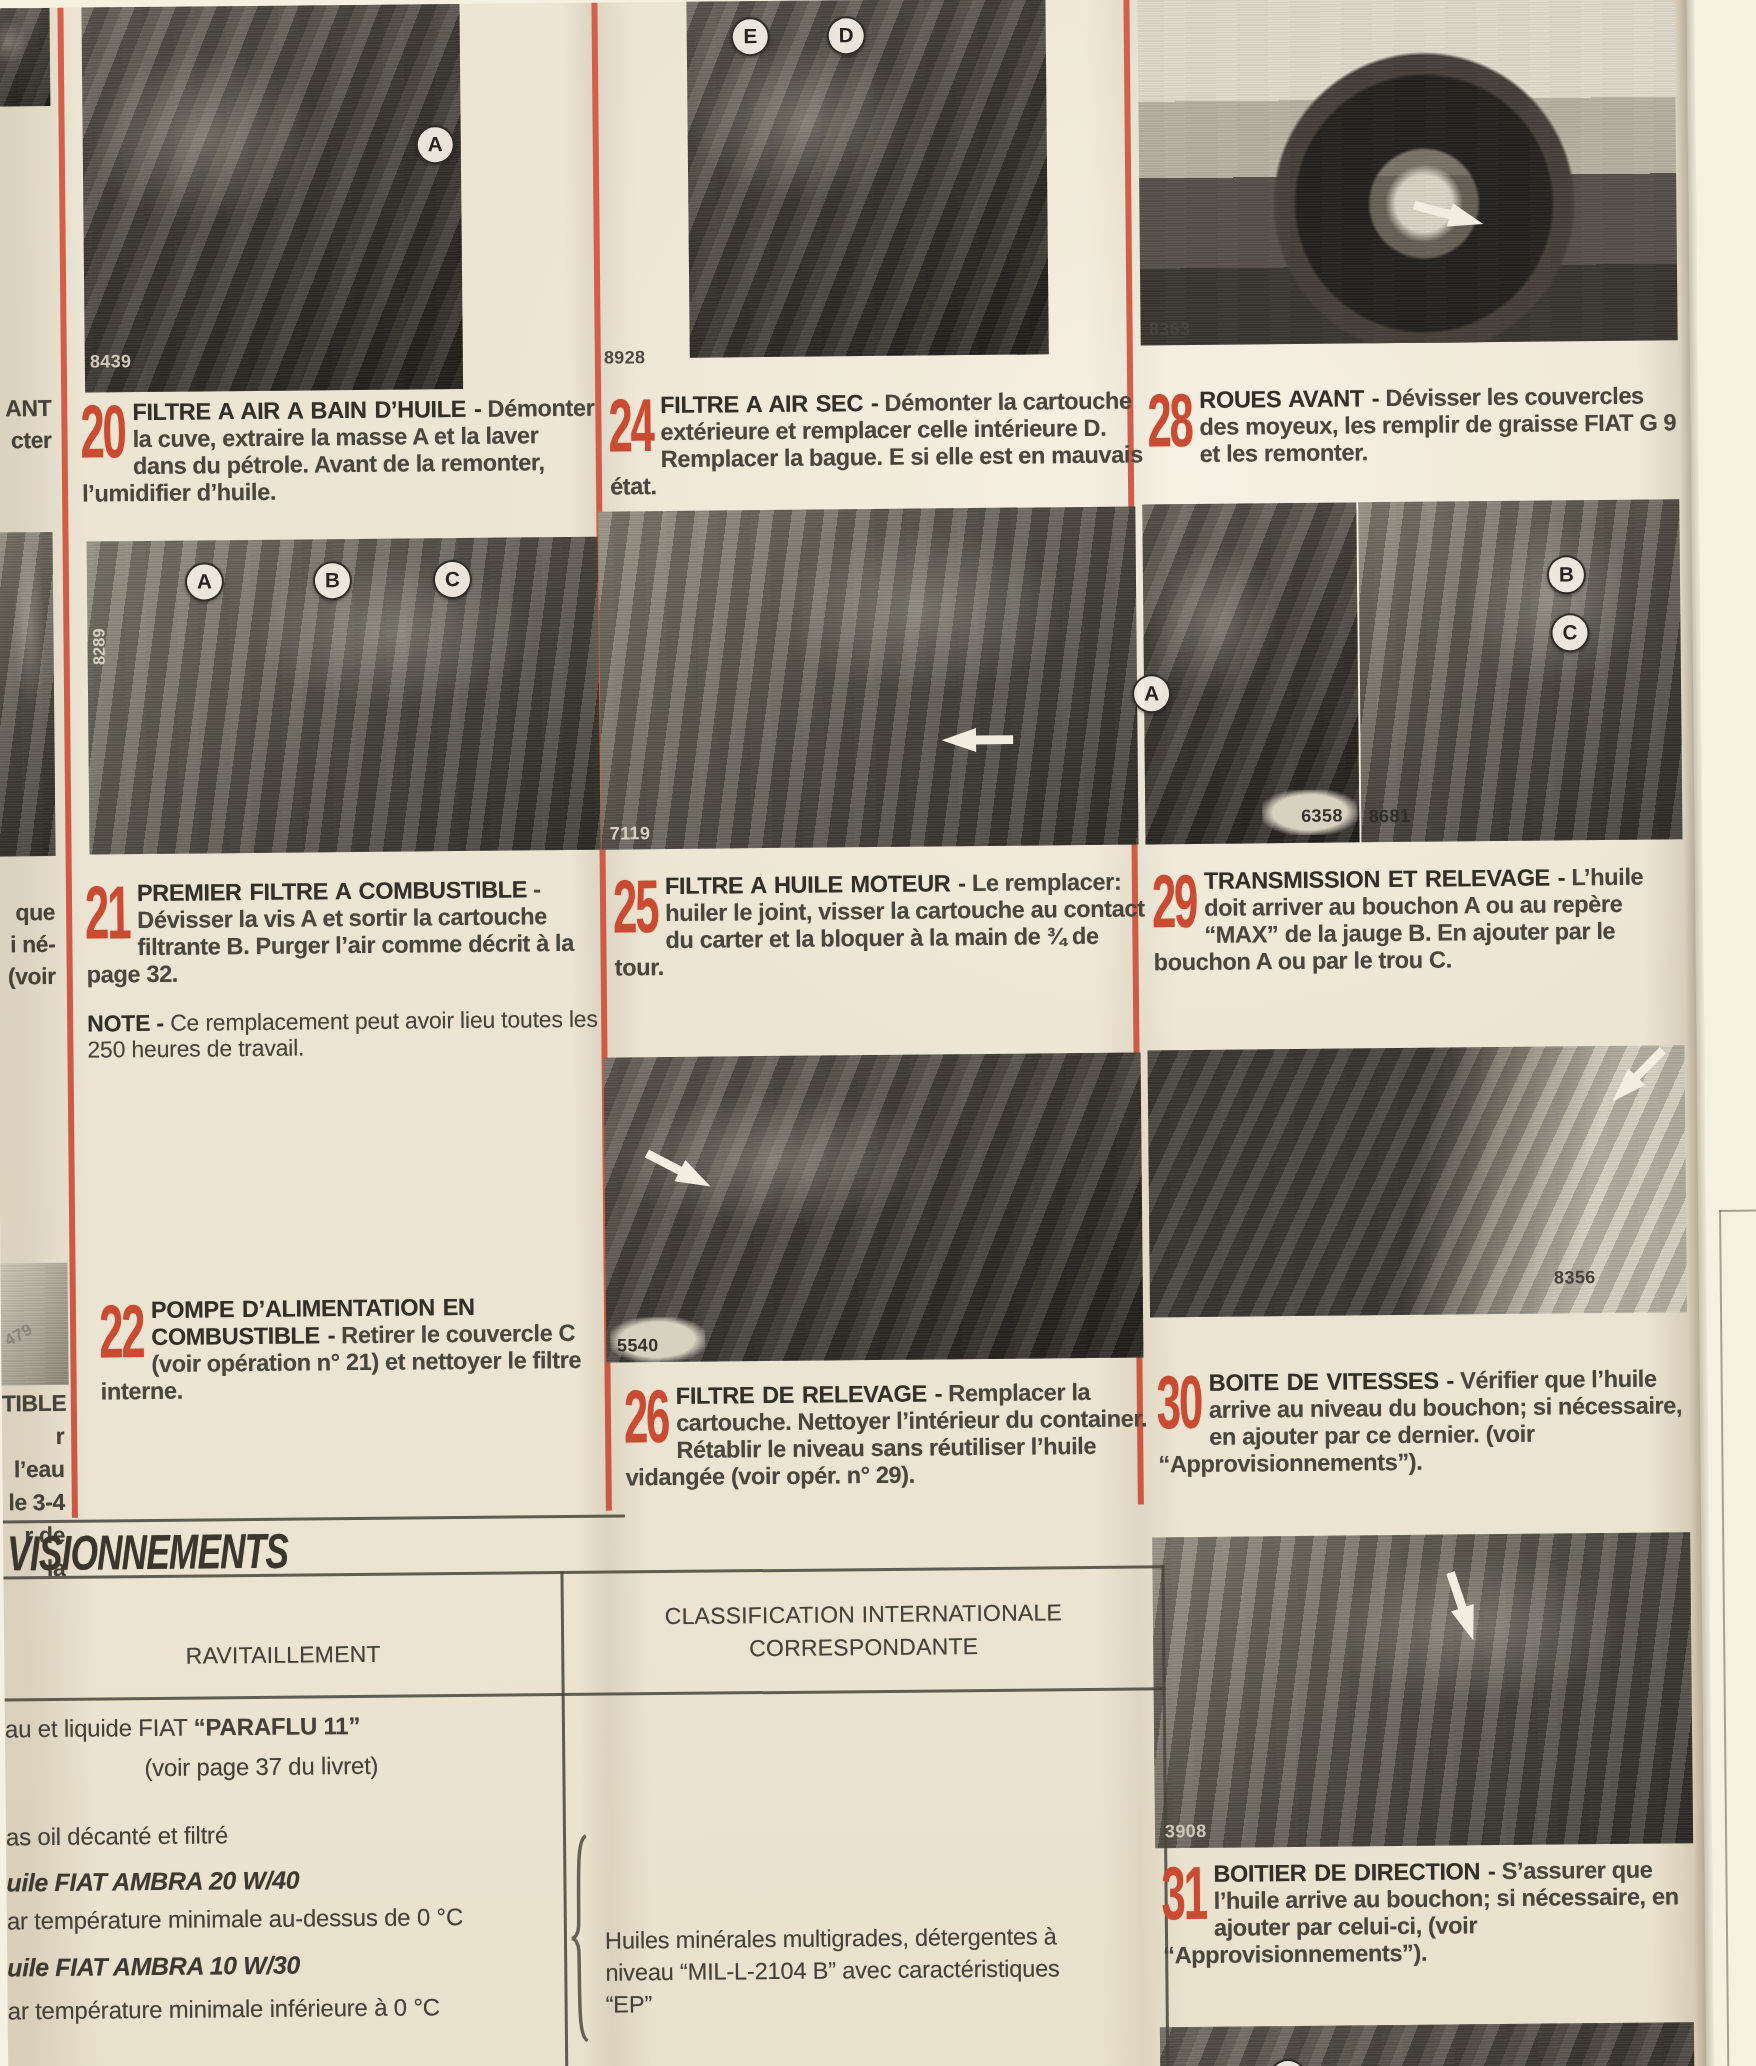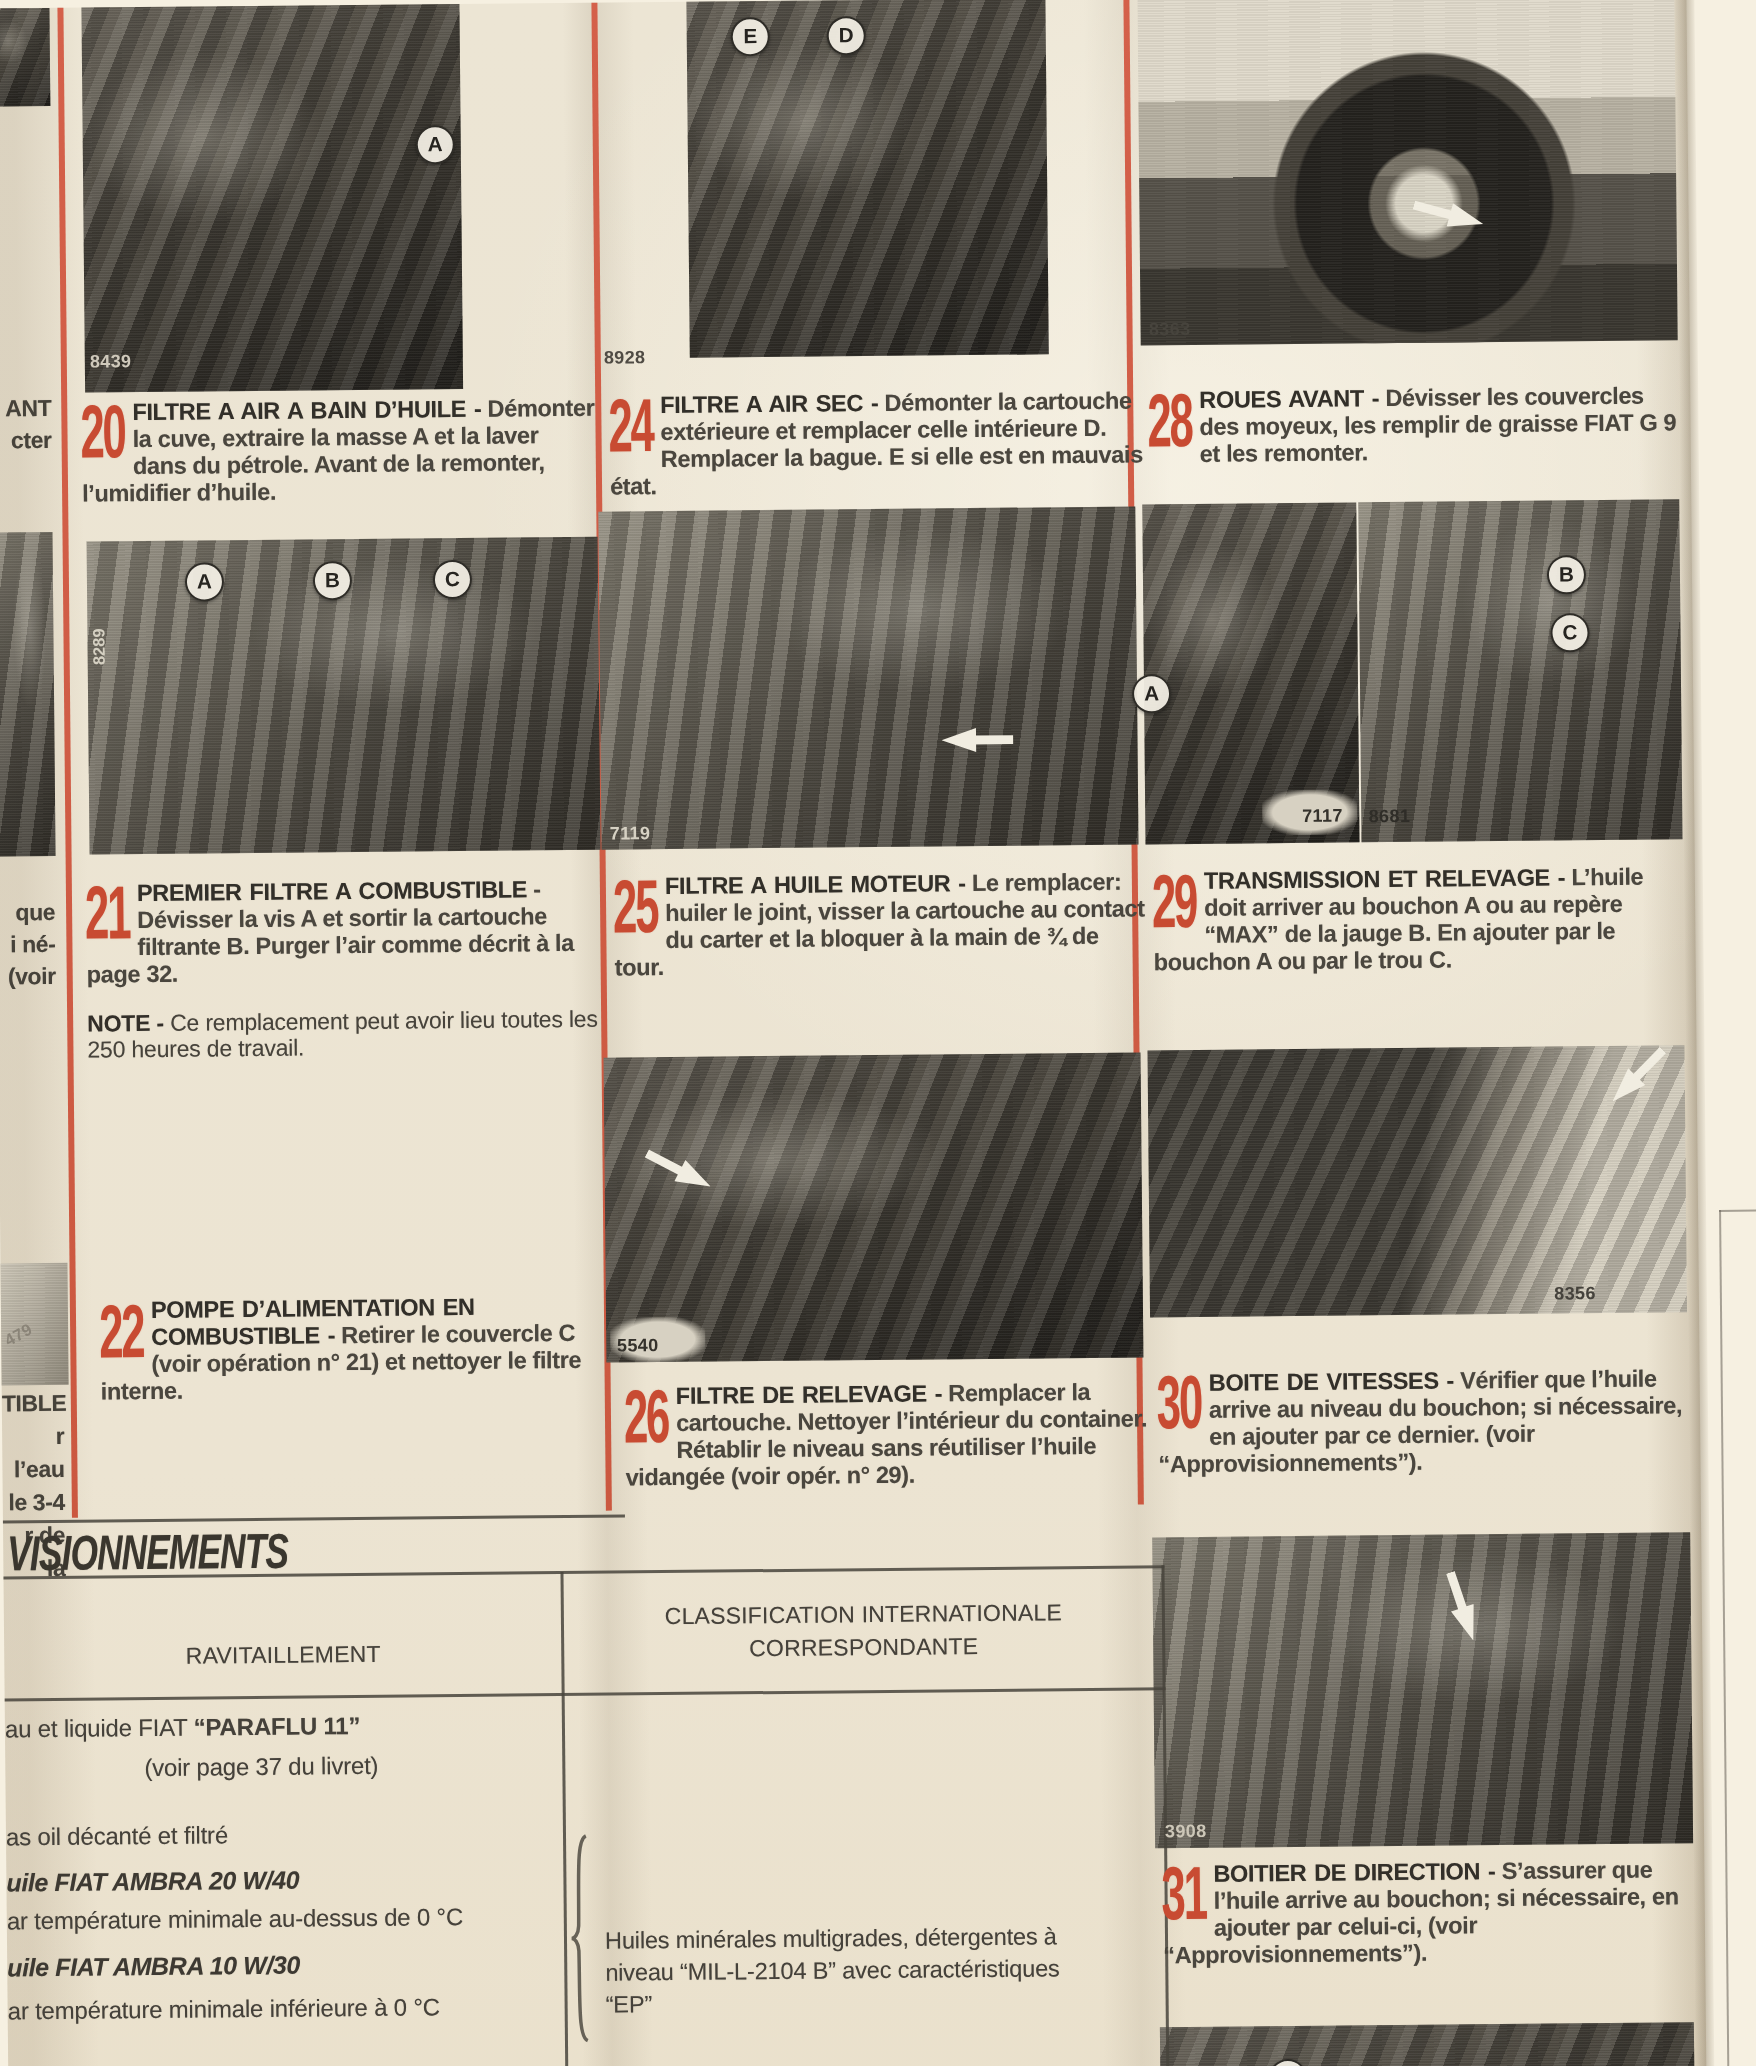--- a/index.html
+++ b/index.html
@@ -192,38 +192,38 @@
 
   <div class="opnum" style="left:1155px;top:392px">28</div>
   <div class="cap" style="left:1156px;top:390px;width:533px">
     <span class="sp"></span>
     <b>ROUES AVANT -</b>
     <span>Dévisser les couvercles des moyeux, les remplir de graisse FIAT G 9 et les remonter.</span>
   </div>
 
   <div class="photo pv1" style="left:1149px;top:507px;width:214px;height:340px">
     <div class="patch" style="right:1.7px;bottom:8.3px;width:95px;height:45px"></div>
-    <span class="plabel" style="right:16.5px;bottom:17.4px;color:#35322c">7117</span>
+    <span class="plabel" style="right:16.5px;bottom:17.4px;color:#35322c">6358</span>
   </div>
   <div class="photo pv2" style="left:1365px;top:507px;width:321px;height:340px">
     <span class="plabel" style="left:7.4px;bottom:16.5px;color:#2f2d28">8681</span>
   </div>
   <div class="circ" style="left:1137px;top:677px">A</div>
   <div class="circ" style="left:1553px;top:562px">B</div>
   <div class="circ" style="left:1556px;top:620px">C</div>
 
   <div class="opnum" style="left:1155px;top:873px">29</div>
   <div class="cap" style="left:1156px;top:871px;width:533px">
     <span class="sp"></span>
     <b>TRANSMISSION ET RELEVAGE -</b>
     <span>L’huile doit arriver au bouchon A ou au repère “MAX” de la jauge B. En ajouter par le bouchon A ou par le trou C.</span>
   </div>
 
   <div class="photo pv4" style="left:1149px;top:1053px;width:537px;height:267px">
-    <span class="plabel" style="right:91px;bottom:10px;color:#45423c">8356</span>
+    <span class="plabel" style="right:91px;bottom:26px;color:#45423c">8356</span>
   </div>
   <div class="arr" style="left:1603px;top:1070px;transform:rotate(135deg)"></div>
 
   <div class="opnum" style="left:1155px;top:1374px">30</div>
   <div class="cap" style="left:1156px;top:1373px;width:533px">
     <span class="sp"></span>
     <b>BOITE DE VITESSES -</b>
     <span>Vérifier que l’huile arrive au niveau du bouchon; si nécessaire, en ajouter par ce dernier. (voir “Approvisionnements”).</span>
   </div>
 

